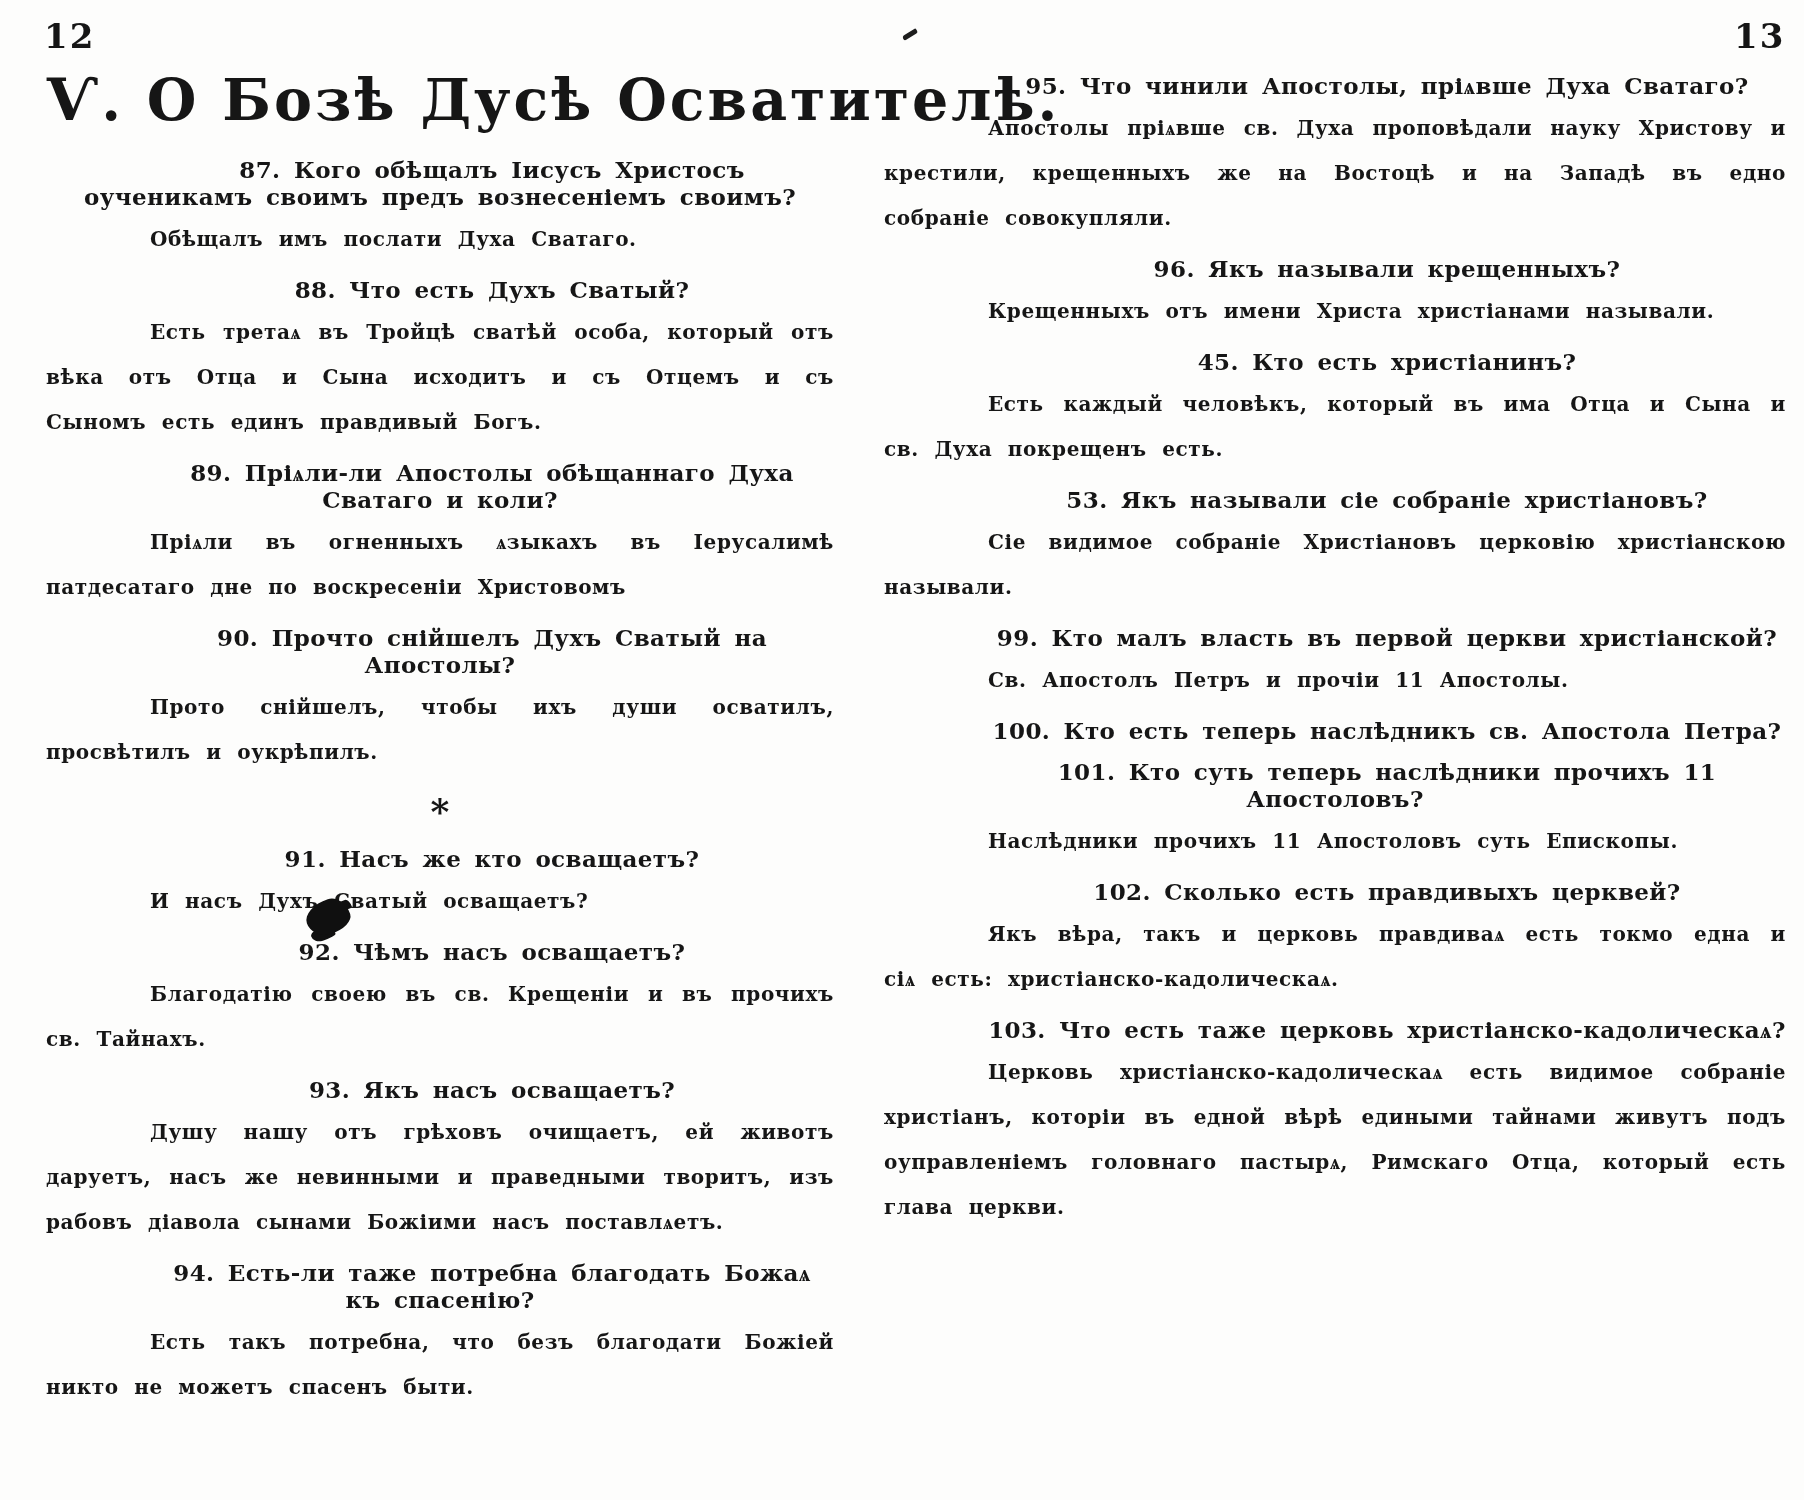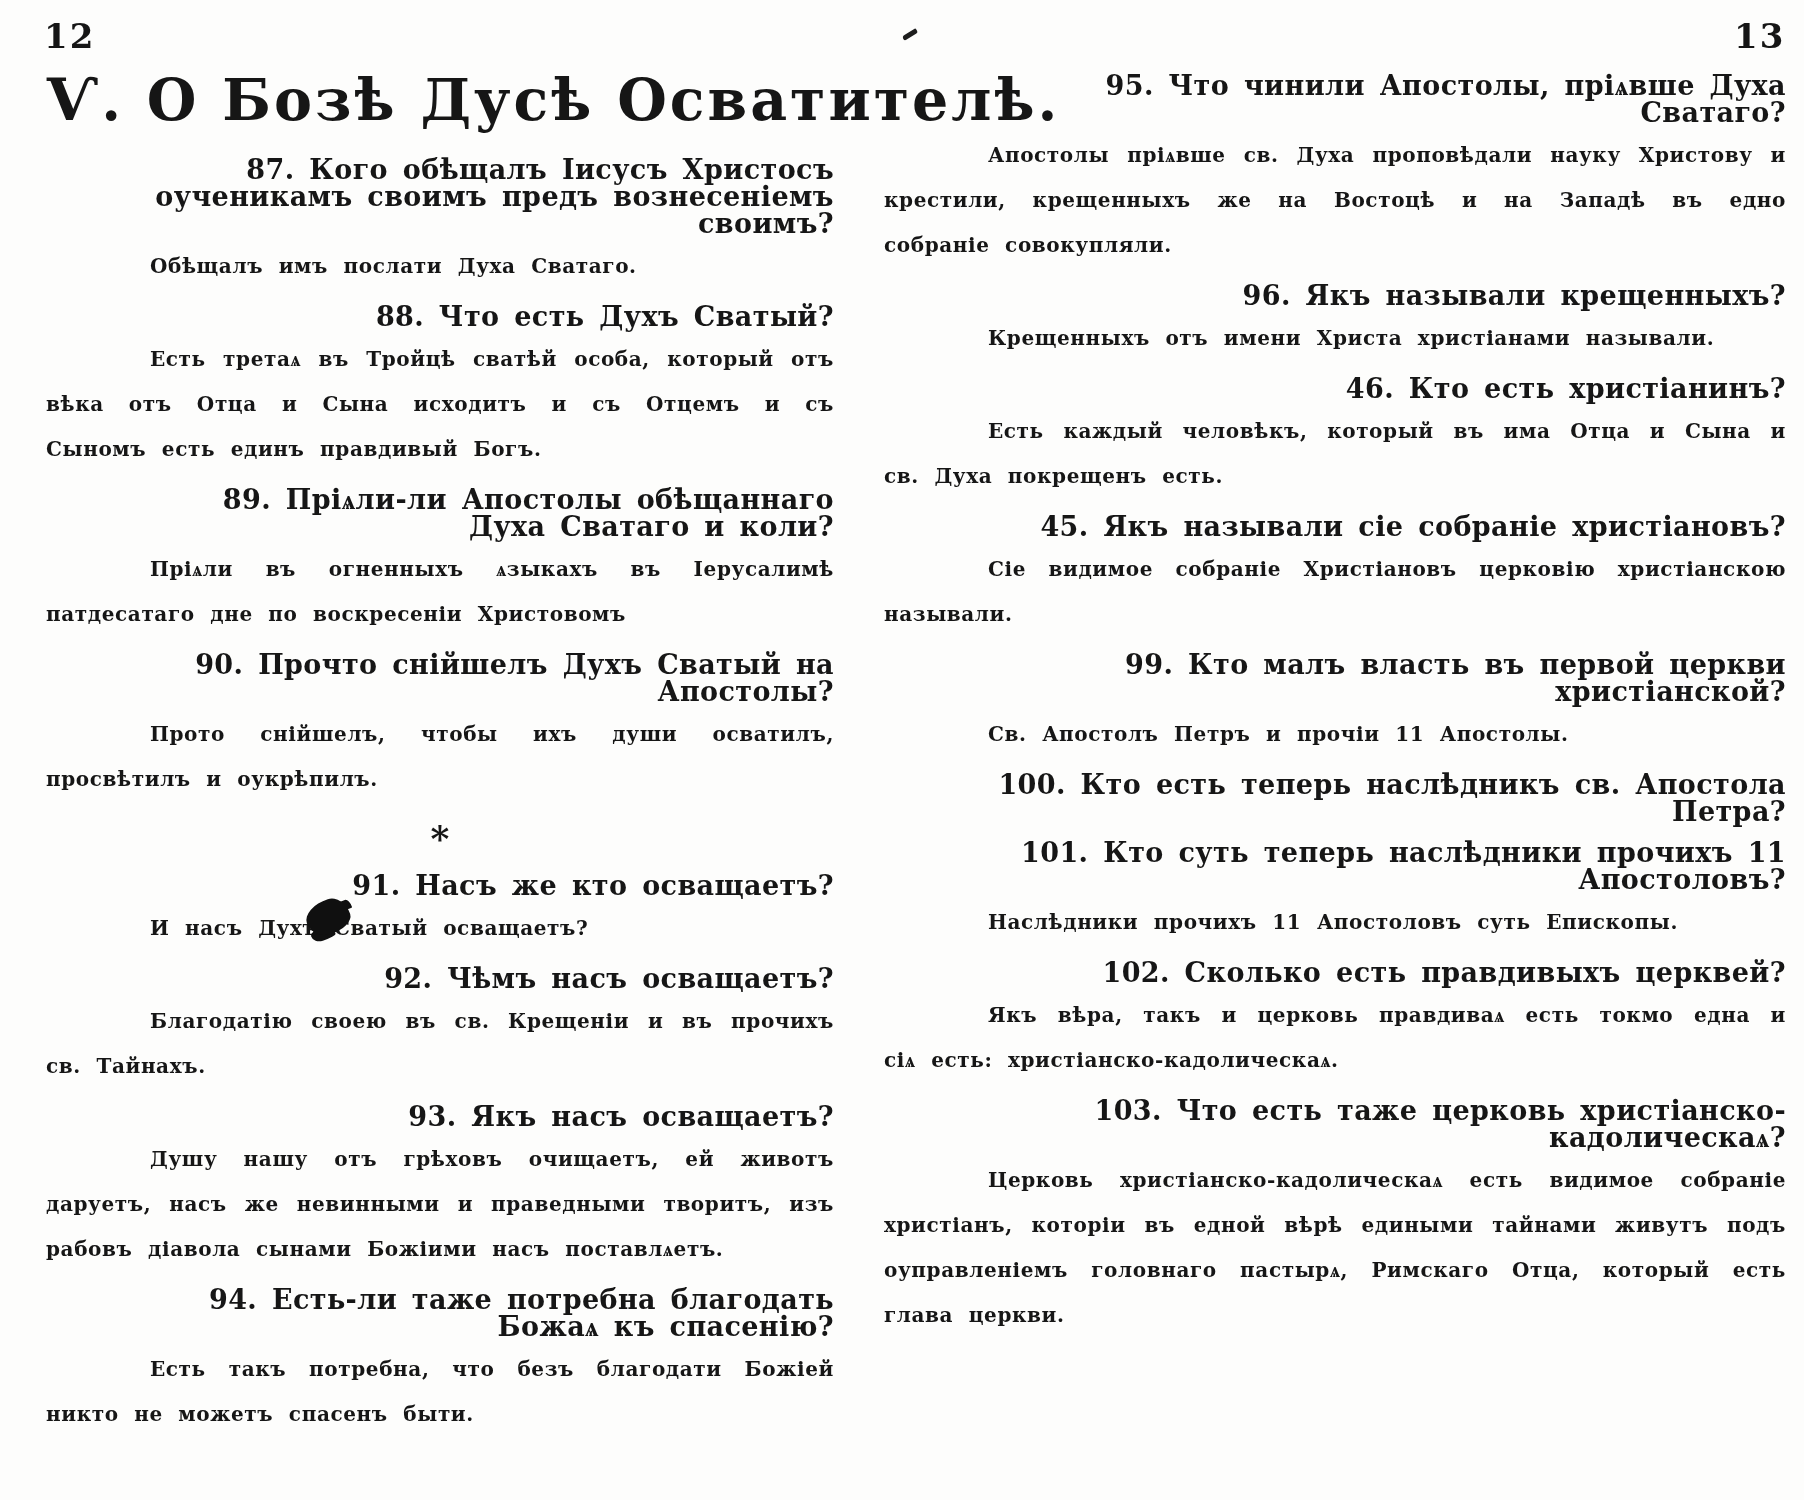--- a/index.html
+++ b/index.html
@@ -35,27 +35,27 @@
     font-size: 57px;
     line-height: 52px;
     text-align: center;
     margin: 0 0 30px 0;
     letter-spacing: 3px;
     font-weight: bold;
     white-space: nowrap;
   }
 
   .q {
-    font-size: 27px;
+    font-size: 23px;
     line-height: 27px;
     margin: 14px 0 7px 0;
     text-indent: 104px;
     letter-spacing: 0.4px;
     word-spacing: 5px;
-    text-align: right;
+    text-align: center;
   }
   .a {
     font-size: 20px;
     line-height: 45px;
     margin: 0 0 4px 0;
     text-indent: 104px;
     text-align: justify;
     word-spacing: 8px;
     letter-spacing: 0.6px;
   }
@@ -117,23 +117,23 @@
       <p class="a">Есть такъ потребна, что безъ благодати Божіей никто не можетъ спасенъ быти.</p>
     </div>
 </section>
 
 <section class="page page-right">
   <div class="items">
       <p class="q">95. Что чинили Апостолы, пріѧвше Духа Сватаго?</p>
       <p class="a">Апостолы пріѧвше св. Духа проповѣдали науку Христову и крестили, крещенныхъ же на Востоцѣ и на Западѣ въ едно собраніе совокупляли.</p>
       <p class="q">96. Якъ называли крещенныхъ?</p>
       <p class="a">Крещенныхъ отъ имени Христа христіанами называли.</p>
-      <p class="q">46. Кто есть христіанинъ?</p>
+      <p class="q">45. Кто есть христіанинъ?</p>
       <p class="a">Есть каждый человѣкъ, который въ има Отца и Сына и св. Духа покрещенъ есть.</p>
-      <p class="q">45. Якъ называли сіе собраніе христіановъ?</p>
+      <p class="q">53. Якъ называли сіе собраніе христіановъ?</p>
       <p class="a">Сіе видимое собраніе Христіановъ церковію христіанскою называли.</p>
       <p class="q">99. Кто малъ власть въ первой церкви христіанской?</p>
       <p class="a">Св. Апостолъ Петръ и прочіи 11 Апостолы.</p>
       <p class="q">100. Кто есть теперь наслѣдникъ св. Апостола Петра?</p>
       <p class="q">101. Кто суть теперь наслѣдники прочихъ 11 Апостоловъ?</p>
       <p class="a">Наслѣдники прочихъ 11 Апостоловъ суть Епископы.</p>
       <p class="q">102. Сколько есть правдивыхъ церквей?</p>
       <p class="a">Якъ вѣра, такъ и церковь правдиваѧ есть токмо една и сіѧ есть: христіанско-кадолическаѧ.</p>
       <p class="q">103. Что есть таже церковь христіанско-кадолическаѧ?</p>
       <p class="a">Церковь христіанско-кадолическаѧ есть видимое собраніе христіанъ, которіи въ едной вѣрѣ едиными тайнами живутъ подъ оуправленіемъ головнаго пастырѧ, Римскаго Отца, который есть глава церкви.</p>

